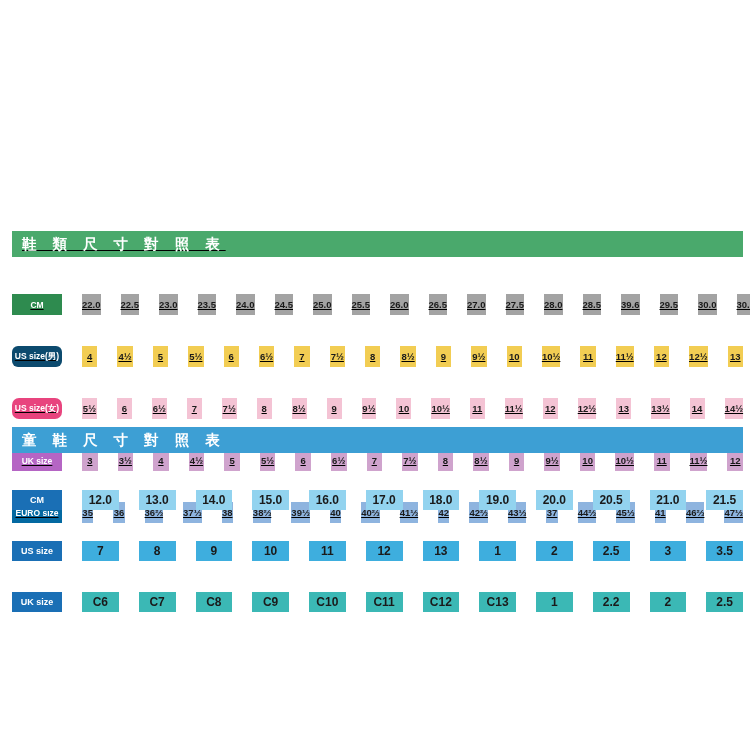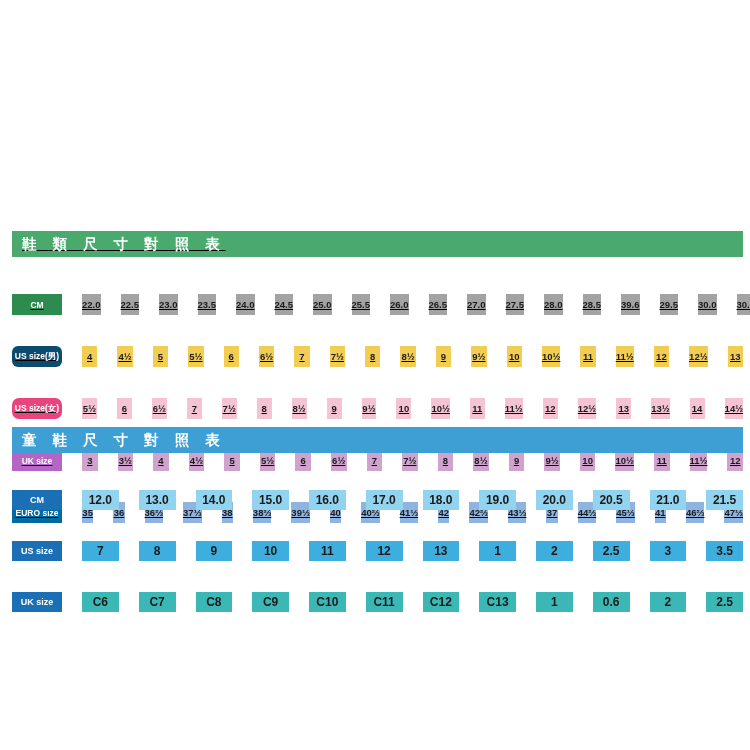--- a/index.html
+++ b/index.html
@@ -272,21 +272,21 @@
         <div class="label-cell lbl-k">UK size</div>
         <div class="data-cell k-uk">C6</div>
         <div class="data-cell k-uk">C7</div>
         <div class="data-cell k-uk">C8</div>
         <div class="data-cell k-uk">C9</div>
         <div class="data-cell k-uk">C10</div>
         <div class="data-cell k-uk">C11</div>
         <div class="data-cell k-uk">C12</div>
         <div class="data-cell k-uk">C13</div>
         <div class="data-cell k-uk">1</div>
-        <div class="data-cell k-uk">0.6</div>
+        <div class="data-cell k-uk">2.2</div>
         <div class="data-cell k-uk">2</div>
         <div class="data-cell k-uk">2.5</div>
       </div>
 
     </div>
   </div>
 
 </div>
 
 </body></html>

